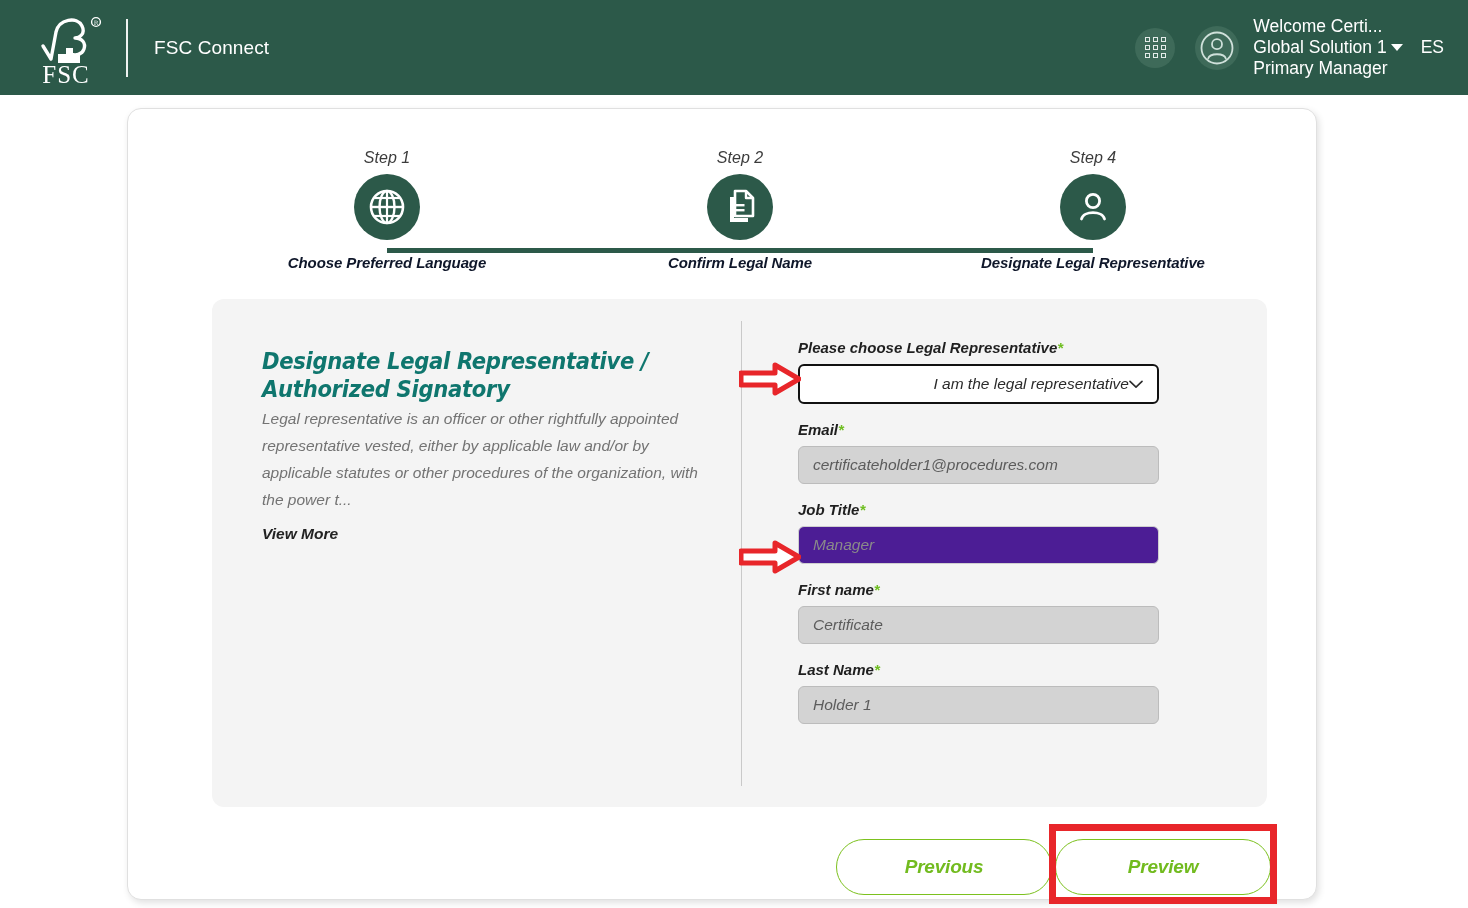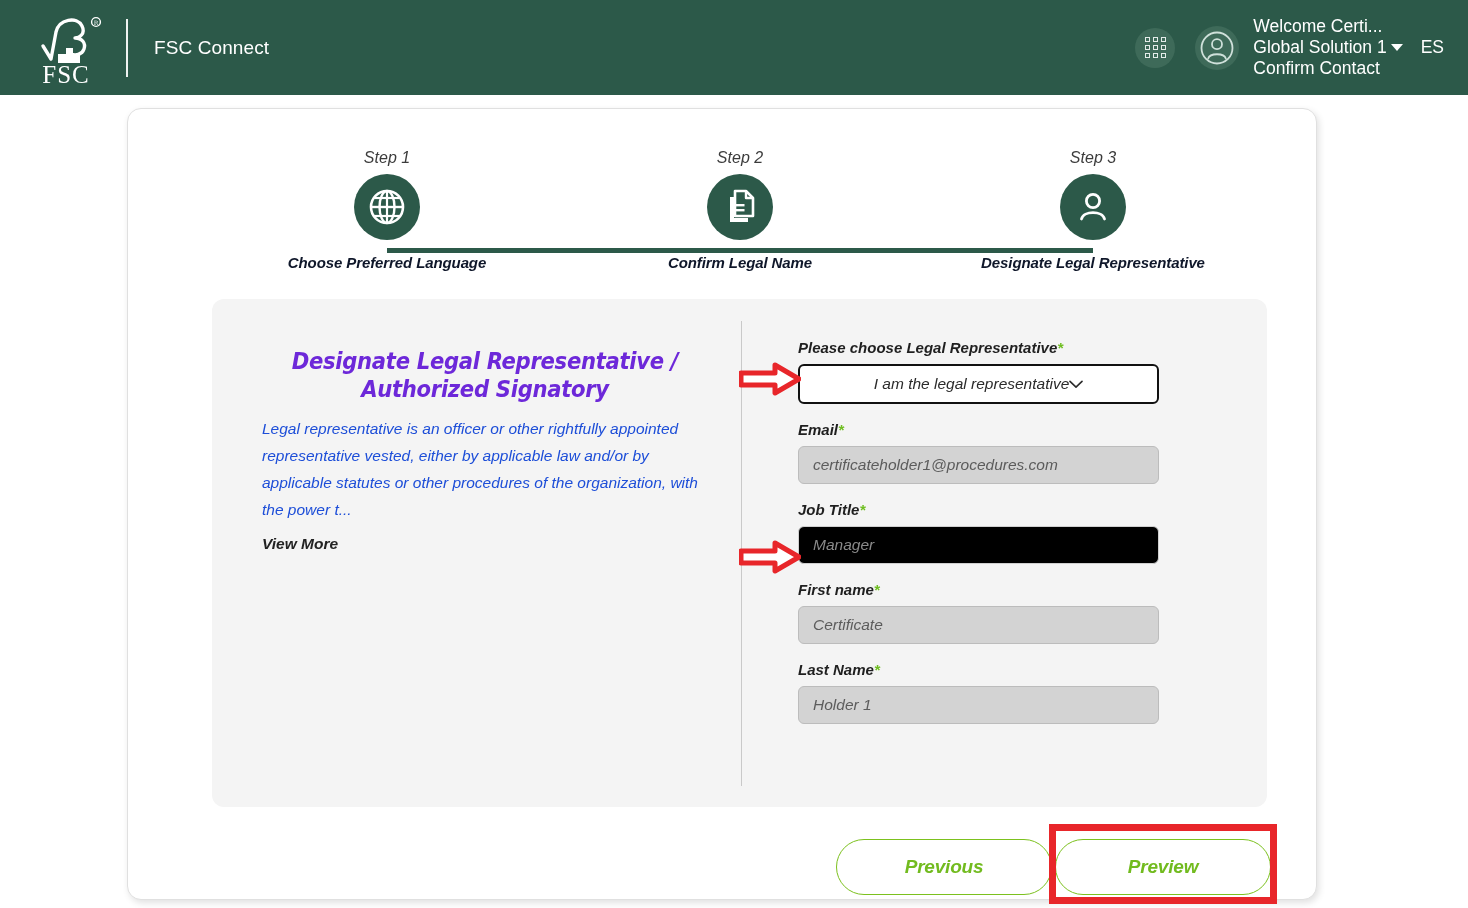--- a/index.html
+++ b/index.html
@@ -188,29 +188,28 @@
     position: absolute;
     left: 50px;
     top: 48px;
     width: 446px;
   }
   .desc-title {
     font-family: "DejaVu Sans Condensed", "Liberation Sans Narrow", "Liberation Sans", sans-serif;
     font-weight: bold;
     font-size: 23.5px;
     line-height: 28px;
-    color: #6d28d9;
+    color: #0f766e;
     letter-spacing: -.3px;
-    text-align: center;
   }
   .desc-body {
-    margin-top: 12px;
+    margin-top: 2px;
     font-size: 15.5px;
     line-height: 27px;
-    color: #1d4ed8;
+    color: #737373;
   }
   .view-more {
     margin-top: 12px;
     text-align: left;
     font-size: 15.5px;
     font-weight: bold;
     color: #232323;
     cursor: pointer;
   }
 
@@ -239,26 +238,26 @@
     font-family: "Liberation Sans", sans-serif;
     padding: 0 14px;
     display: flex;
     align-items: center;
     outline: none;
   }
   .control-select {
     background: #ffffff;
     border: 2.5px solid #111111;
     color: #2b2b2b;
-    justify-content: center;
+    justify-content: flex-end;
     cursor: pointer;
     height: 40px;
   }
   .control-text {
-    background: #000000;
+    background: #4c1d95;
     border: 1px solid #cfcfcf;
     color: #8a8a8a;
     cursor: text;
   }
   .control-disabled {
     background: #d3d3d3;
     border: 1px solid #bcbcbc;
     color: #5c5c5c;
     cursor: not-allowed;
   }
@@ -351,21 +350,21 @@
     <div class="avatar">
       <svg width="34" height="34" viewBox="0 0 34 34" aria-hidden="true">
         <circle cx="17" cy="17" r="15.5" fill="none" stroke="#cfe0da" stroke-width="1.8"></circle>
         <circle cx="17" cy="13.2" r="5" fill="none" stroke="#cfe0da" stroke-width="1.8"></circle>
         <path d="M8.2 27.5 C9.8 21.8 24.2 21.8 25.8 27.5" fill="none" stroke="#cfe0da" stroke-width="1.8" stroke-linecap="round"></path>
       </svg>
     </div>
     <div class="user-block">
       <span class="user-line">Welcome Certi...</span>
       <span class="user-line"><span>Global Solution 1</span><span class="caret-down"></span></span>
-      <span class="user-line">Confirm Contact</span>
+      <span class="user-line">Primary Manager</span>
     </div>
     <div class="lang-toggle">ES</div>
   </div>
 </div>
 
 <div class="page-card">
 
   <div class="stepper">
     <div class="step-line" style="left:259px; width:354px;"></div>
     <div class="step-line" style="left:612px; width:353px;"></div>
@@ -393,21 +392,21 @@
           <path d="M25 3 v7 h7" fill="none" stroke="#ffffff" stroke-width="2.4" stroke-linejoin="round"></path>
           <path d="M9 9 h4 v21 h14 v4 h-18 z" fill="#ffffff"></path>
           <rect x="12.5" y="16" width="11" height="2.4" fill="#ffffff"></rect>
           <rect x="12.5" y="21" width="11" height="2.4" fill="#ffffff"></rect>
         </svg>
       </div>
       <div class="step-label">Confirm Legal Name</div>
     </div>
 
     <div class="step" style="left:845px;">
-      <div class="step-num">Step 3</div>
+      <div class="step-num">Step 4</div>
       <div class="step-circle">
         <svg width="38" height="38" viewBox="0 0 38 38" aria-hidden="true">
           <circle cx="19" cy="13" r="6.6" fill="none" stroke="#ffffff" stroke-width="2.8"></circle>
           <path d="M7.5 31 C9.5 22.5 28.5 22.5 30.5 31" fill="none" stroke="#ffffff" stroke-width="2.8" stroke-linecap="round"></path>
         </svg>
       </div>
       <div class="step-label">Designate Legal Representative</div>
     </div>
   </div>
 

